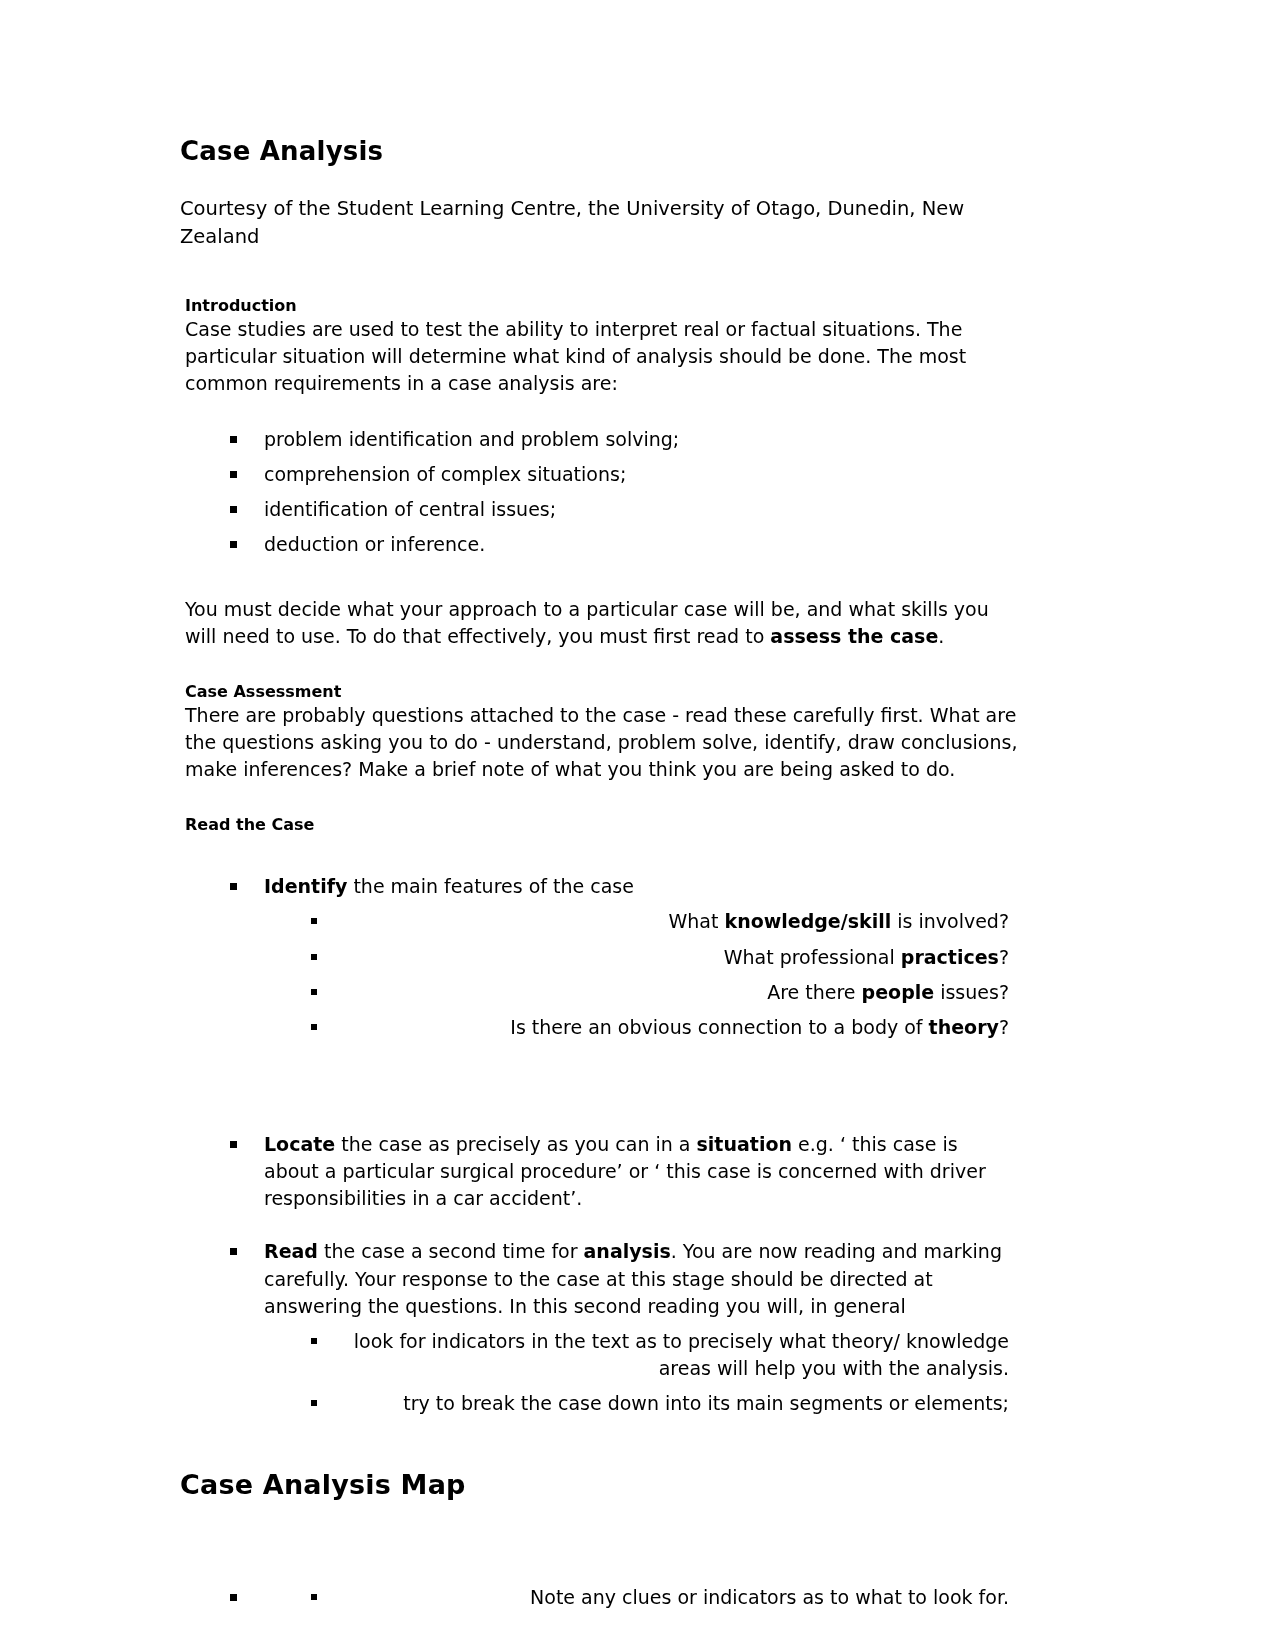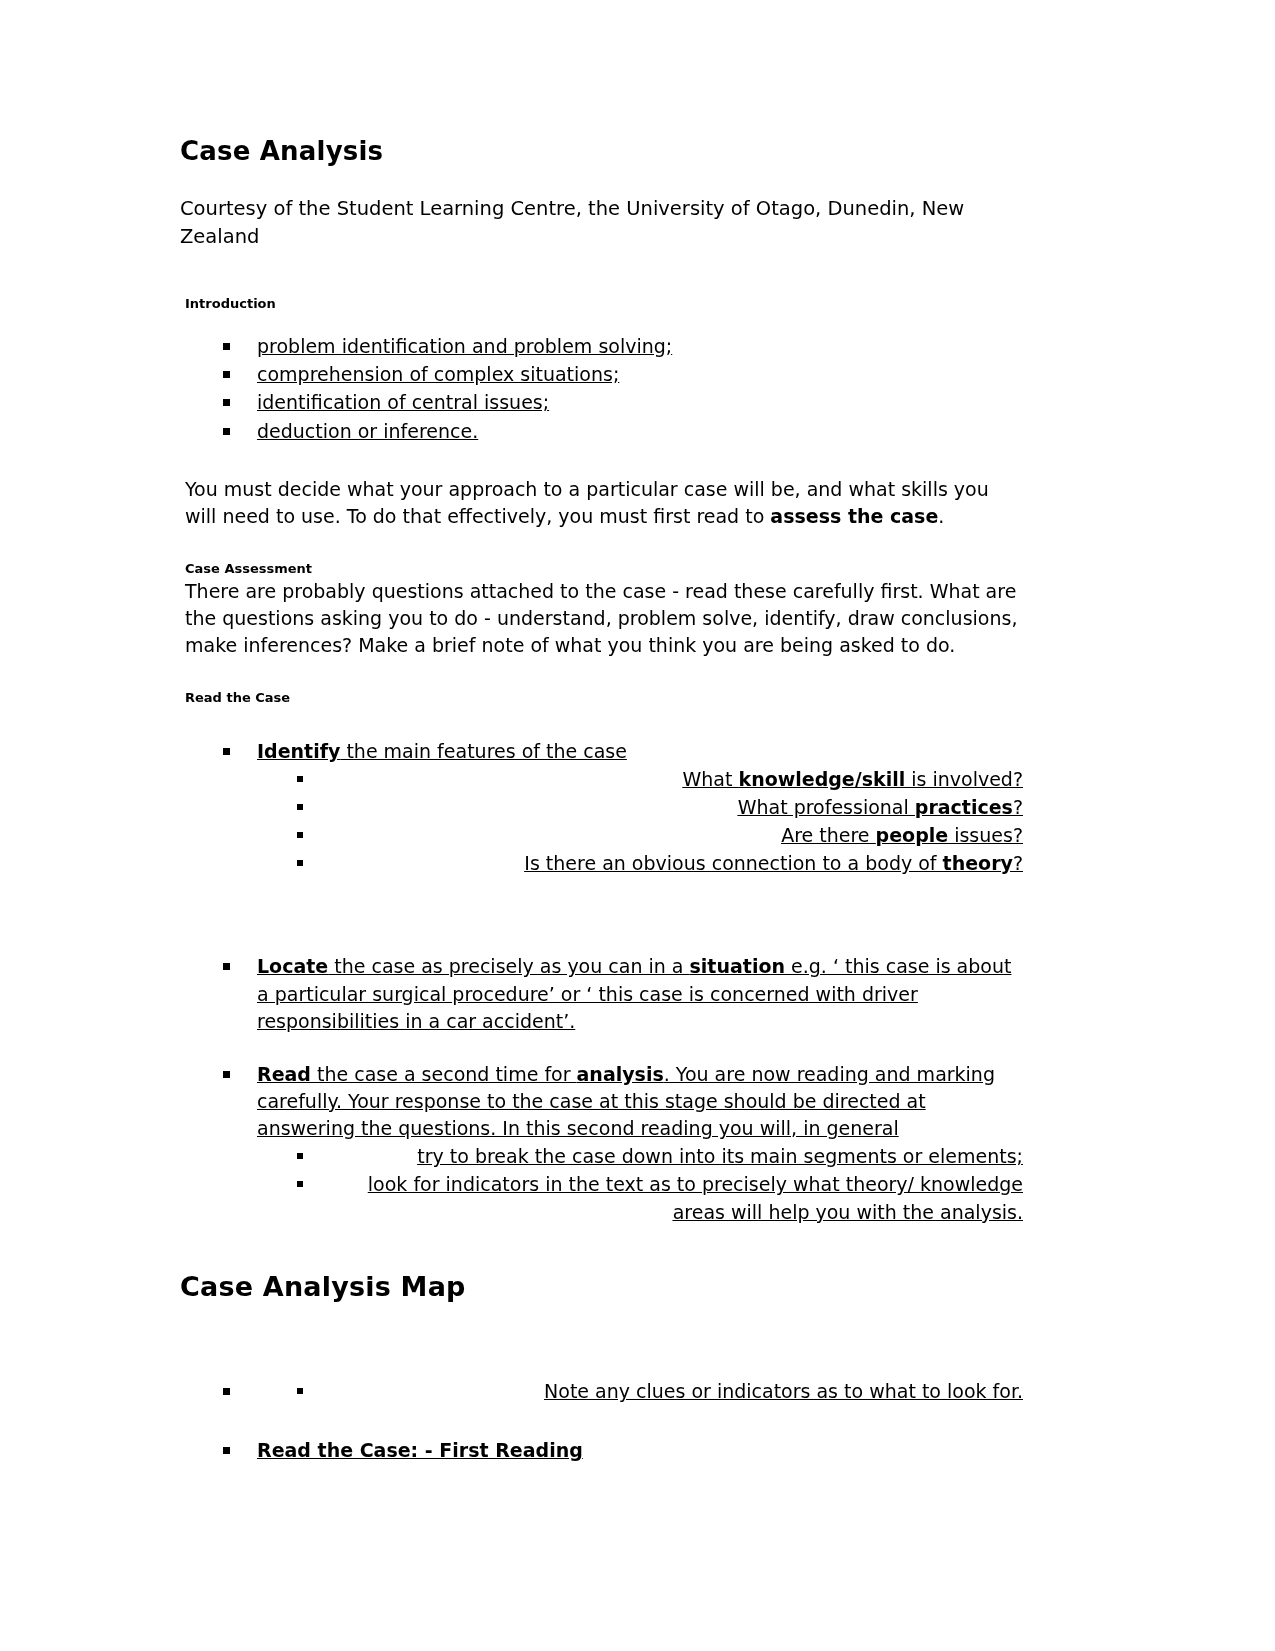--- a/index.html
+++ b/index.html
@@ -40,21 +40,21 @@
     line-height: 1.42;
     margin: 28px 0 0 0;
     width: 820px;
   }
 
   .section {
     margin-top: 0;
   }
 
   .sec-head {
-    font-size: 13px;
+    font-size: 16px;
     font-weight: bold;
     line-height: 1.35;
     margin: 0;
     padding-left: 5px;
   }
 
   p.body-text {
     font-size: 19px;
     line-height: 1.43;
     margin: 0;
@@ -68,22 +68,21 @@
   
   ul.bullets {
     list-style: none;
     margin: 0;
     padding: 0;
   }
   ul.bullets > li {
     position: relative;
     font-size: 19px;
     line-height: 1.43;
-    margin: 1px;
-    text-decoration: underline;
+    margin: 8px;
   }
   ul.bullets > li > .bullet-mark {
     position: absolute;
     display: block;
     width: 7px;
     height: 7px;
     background: #000;
     top: 10px;
   }
   ul.bullets > li > .li-text {
@@ -120,20 +119,21 @@
   <div class="content">
 
     <h1 class="doc-title">Case Analysis</h1>
 
     <p class="subtitle">Courtesy of the Student Learning Centre, the University of Otago, Dunedin, New Zealand</p>
 
     <div class="gap-l"></div>
 
     <div class="section">
       <div class="sec-head">Introduction</div>
+      <p class="body-text">Case studies are used to test the ability to interpret real or factual situations. The particular situation will determine what kind of analysis should be done. The most common requirements in a case analysis are:</p>
 
       <div class="gap-s"></div>
 
       <ul class="bullets lvl1">
         <li>
           <span class="bullet-mark"></span>
           <span class="li-text">problem identification and problem solving;</span>
         </li>
         <li>
           <span class="bullet-mark"></span>
@@ -202,25 +202,25 @@
           <span class="li-text"><b>Locate</b><span> the case as precisely as you can in a </span><b>situation</b><span> e.g. ‘ this case is about a particular surgical procedure’ or ‘ this case is concerned with driver responsibilities in a car accident’.</span></span>
         </li>
 
         <li>
           <span class="bullet-mark"></span>
           <span class="li-text"><b>Read</b><span> the case a second time for </span><b>analysis</b><span>. You are now reading and marking carefully. Your response to the case at this stage should be directed at answering the questions. In this second reading you will, in general</span></span>
 
           <ul class="bullets lvl2">
             <li>
               <span class="bullet-mark"></span>
+              <span class="li-text">look for indicators in the text as to precisely what theory/ knowledge areas will help you with the analysis.</span>
+            </li>
+            <li>
+              <span class="bullet-mark"></span>
               <span class="li-text">try to break the case down into its main segments or elements;</span>
-            </li>
-            <li>
-              <span class="bullet-mark"></span>
-              <span class="li-text">look for indicators in the text as to precisely what theory/ knowledge areas will help you with the analysis.</span>
             </li>
           </ul>
         </li>
       </ul>
     </div>
 
     <div class="gap-l"></div>
 
     <div class="section">
       <h2 class="map-title">Case Analysis Map</h2>

